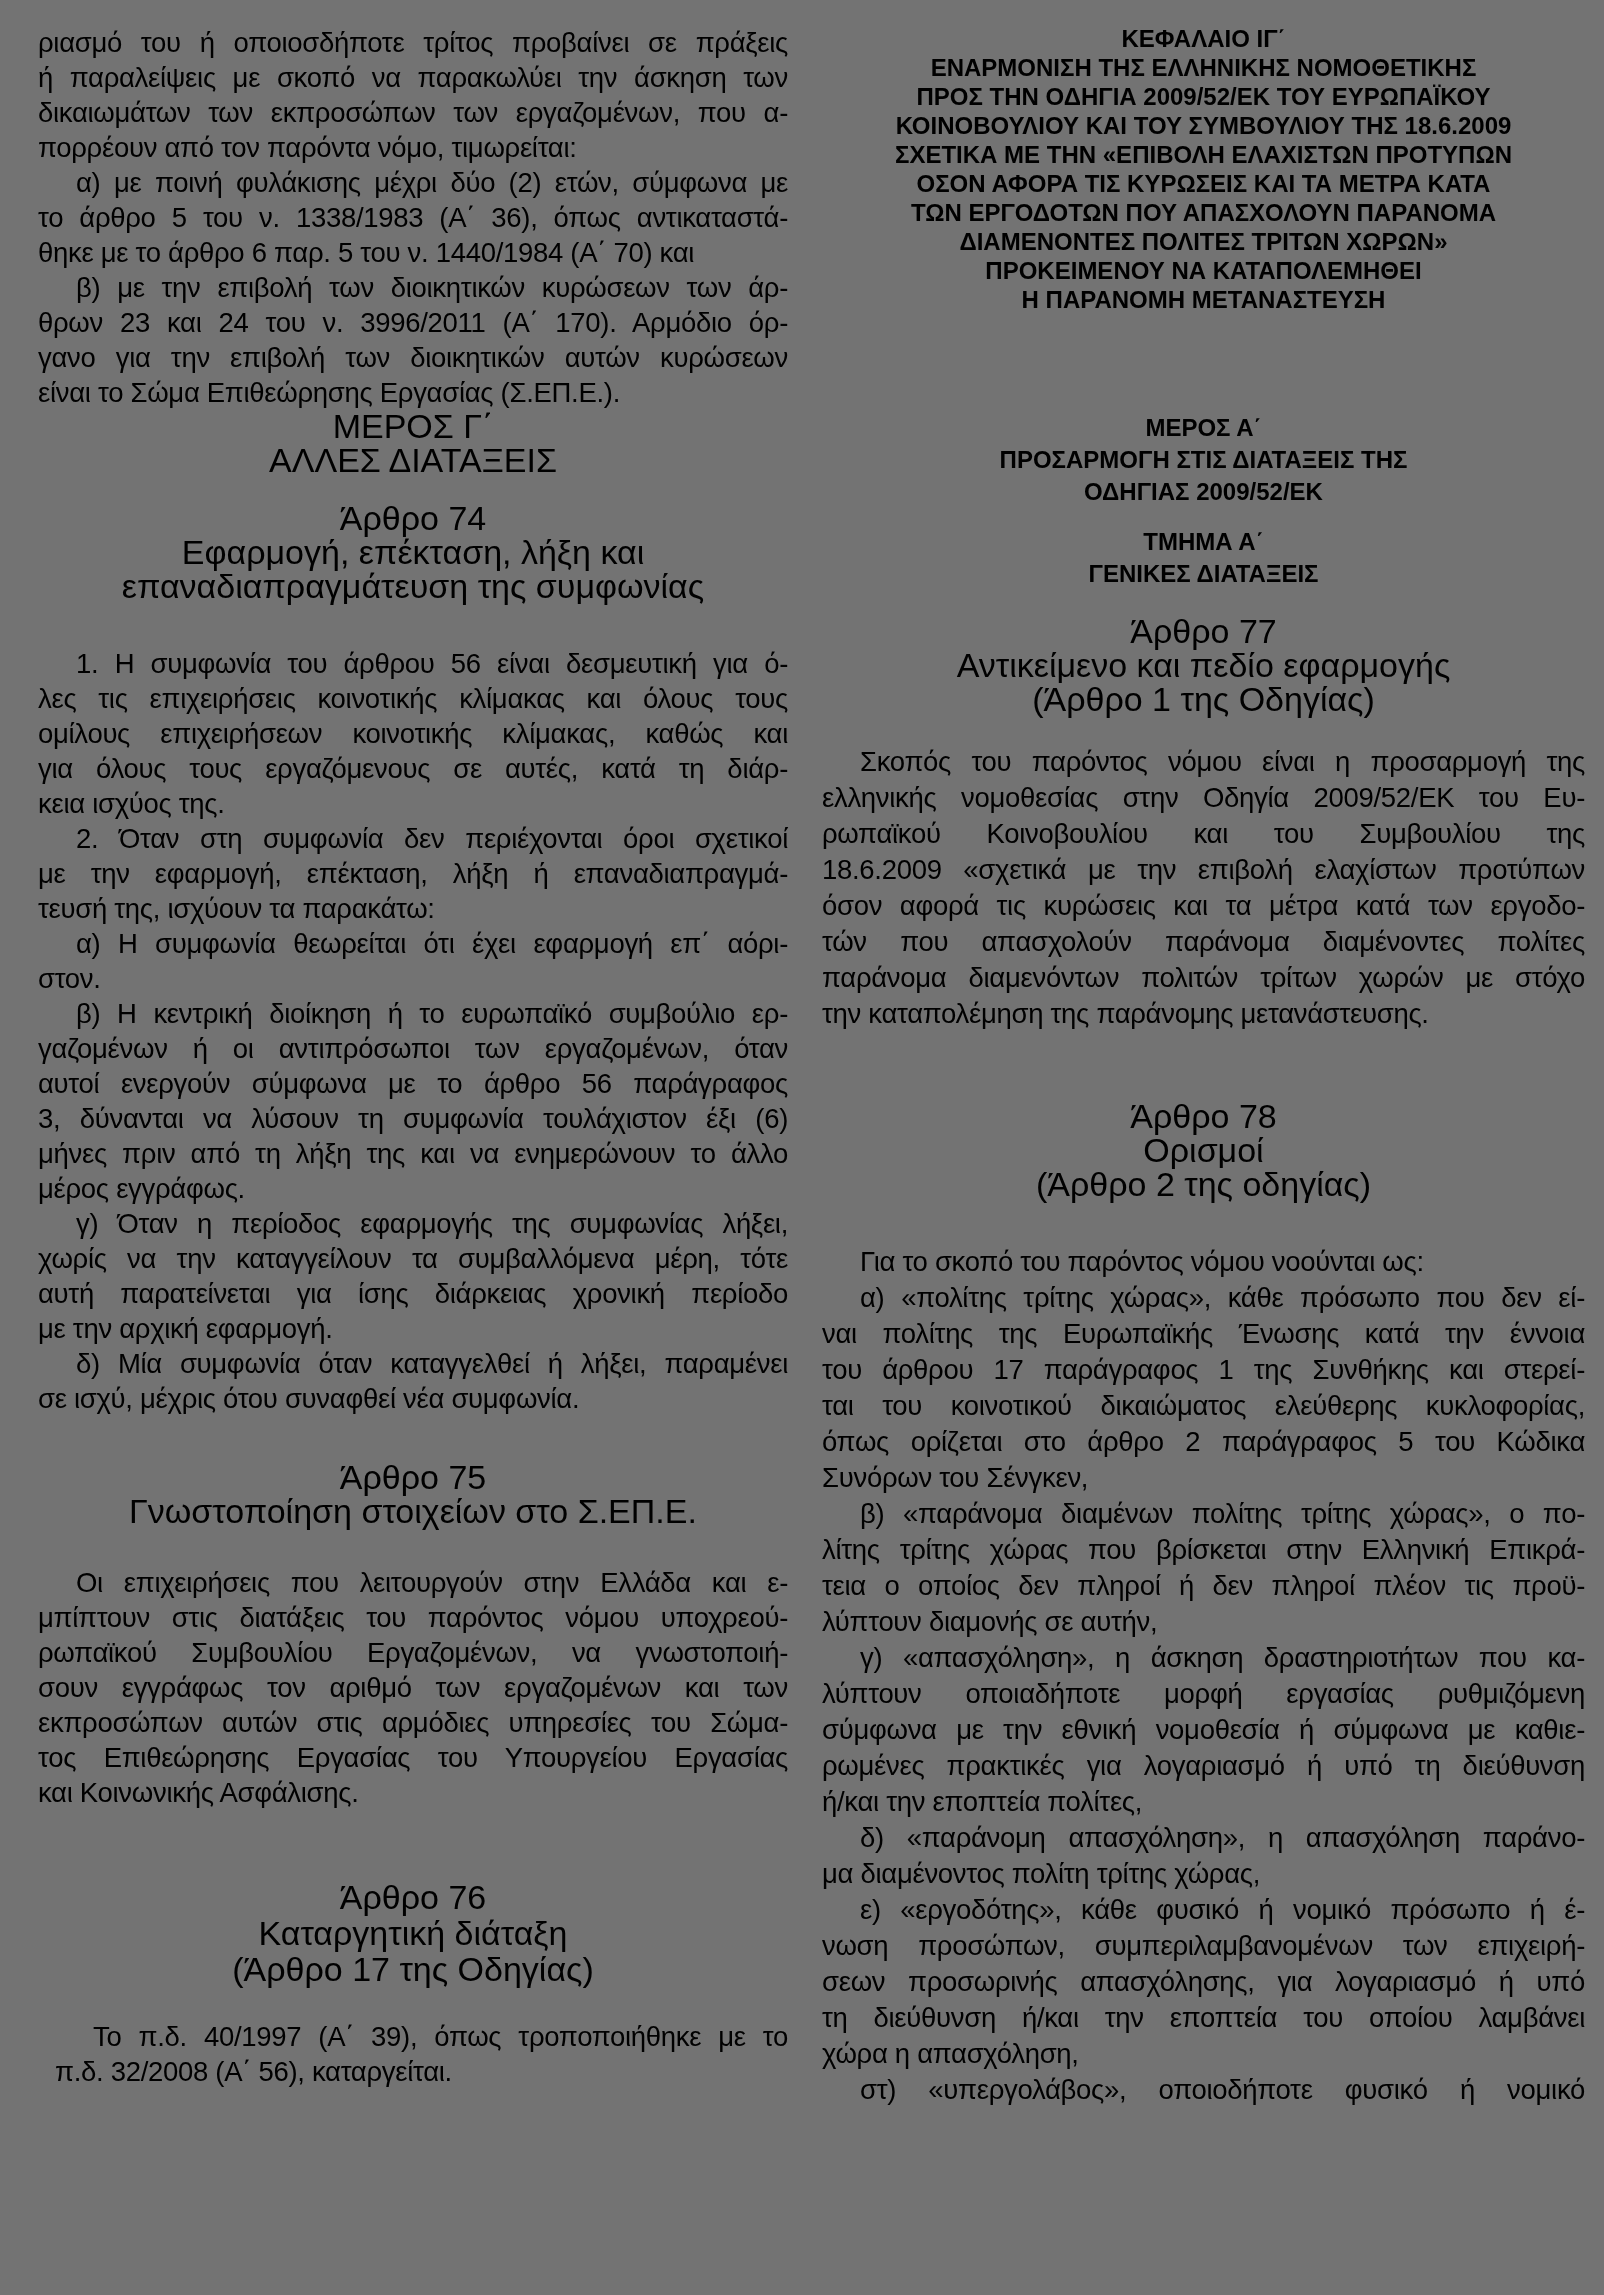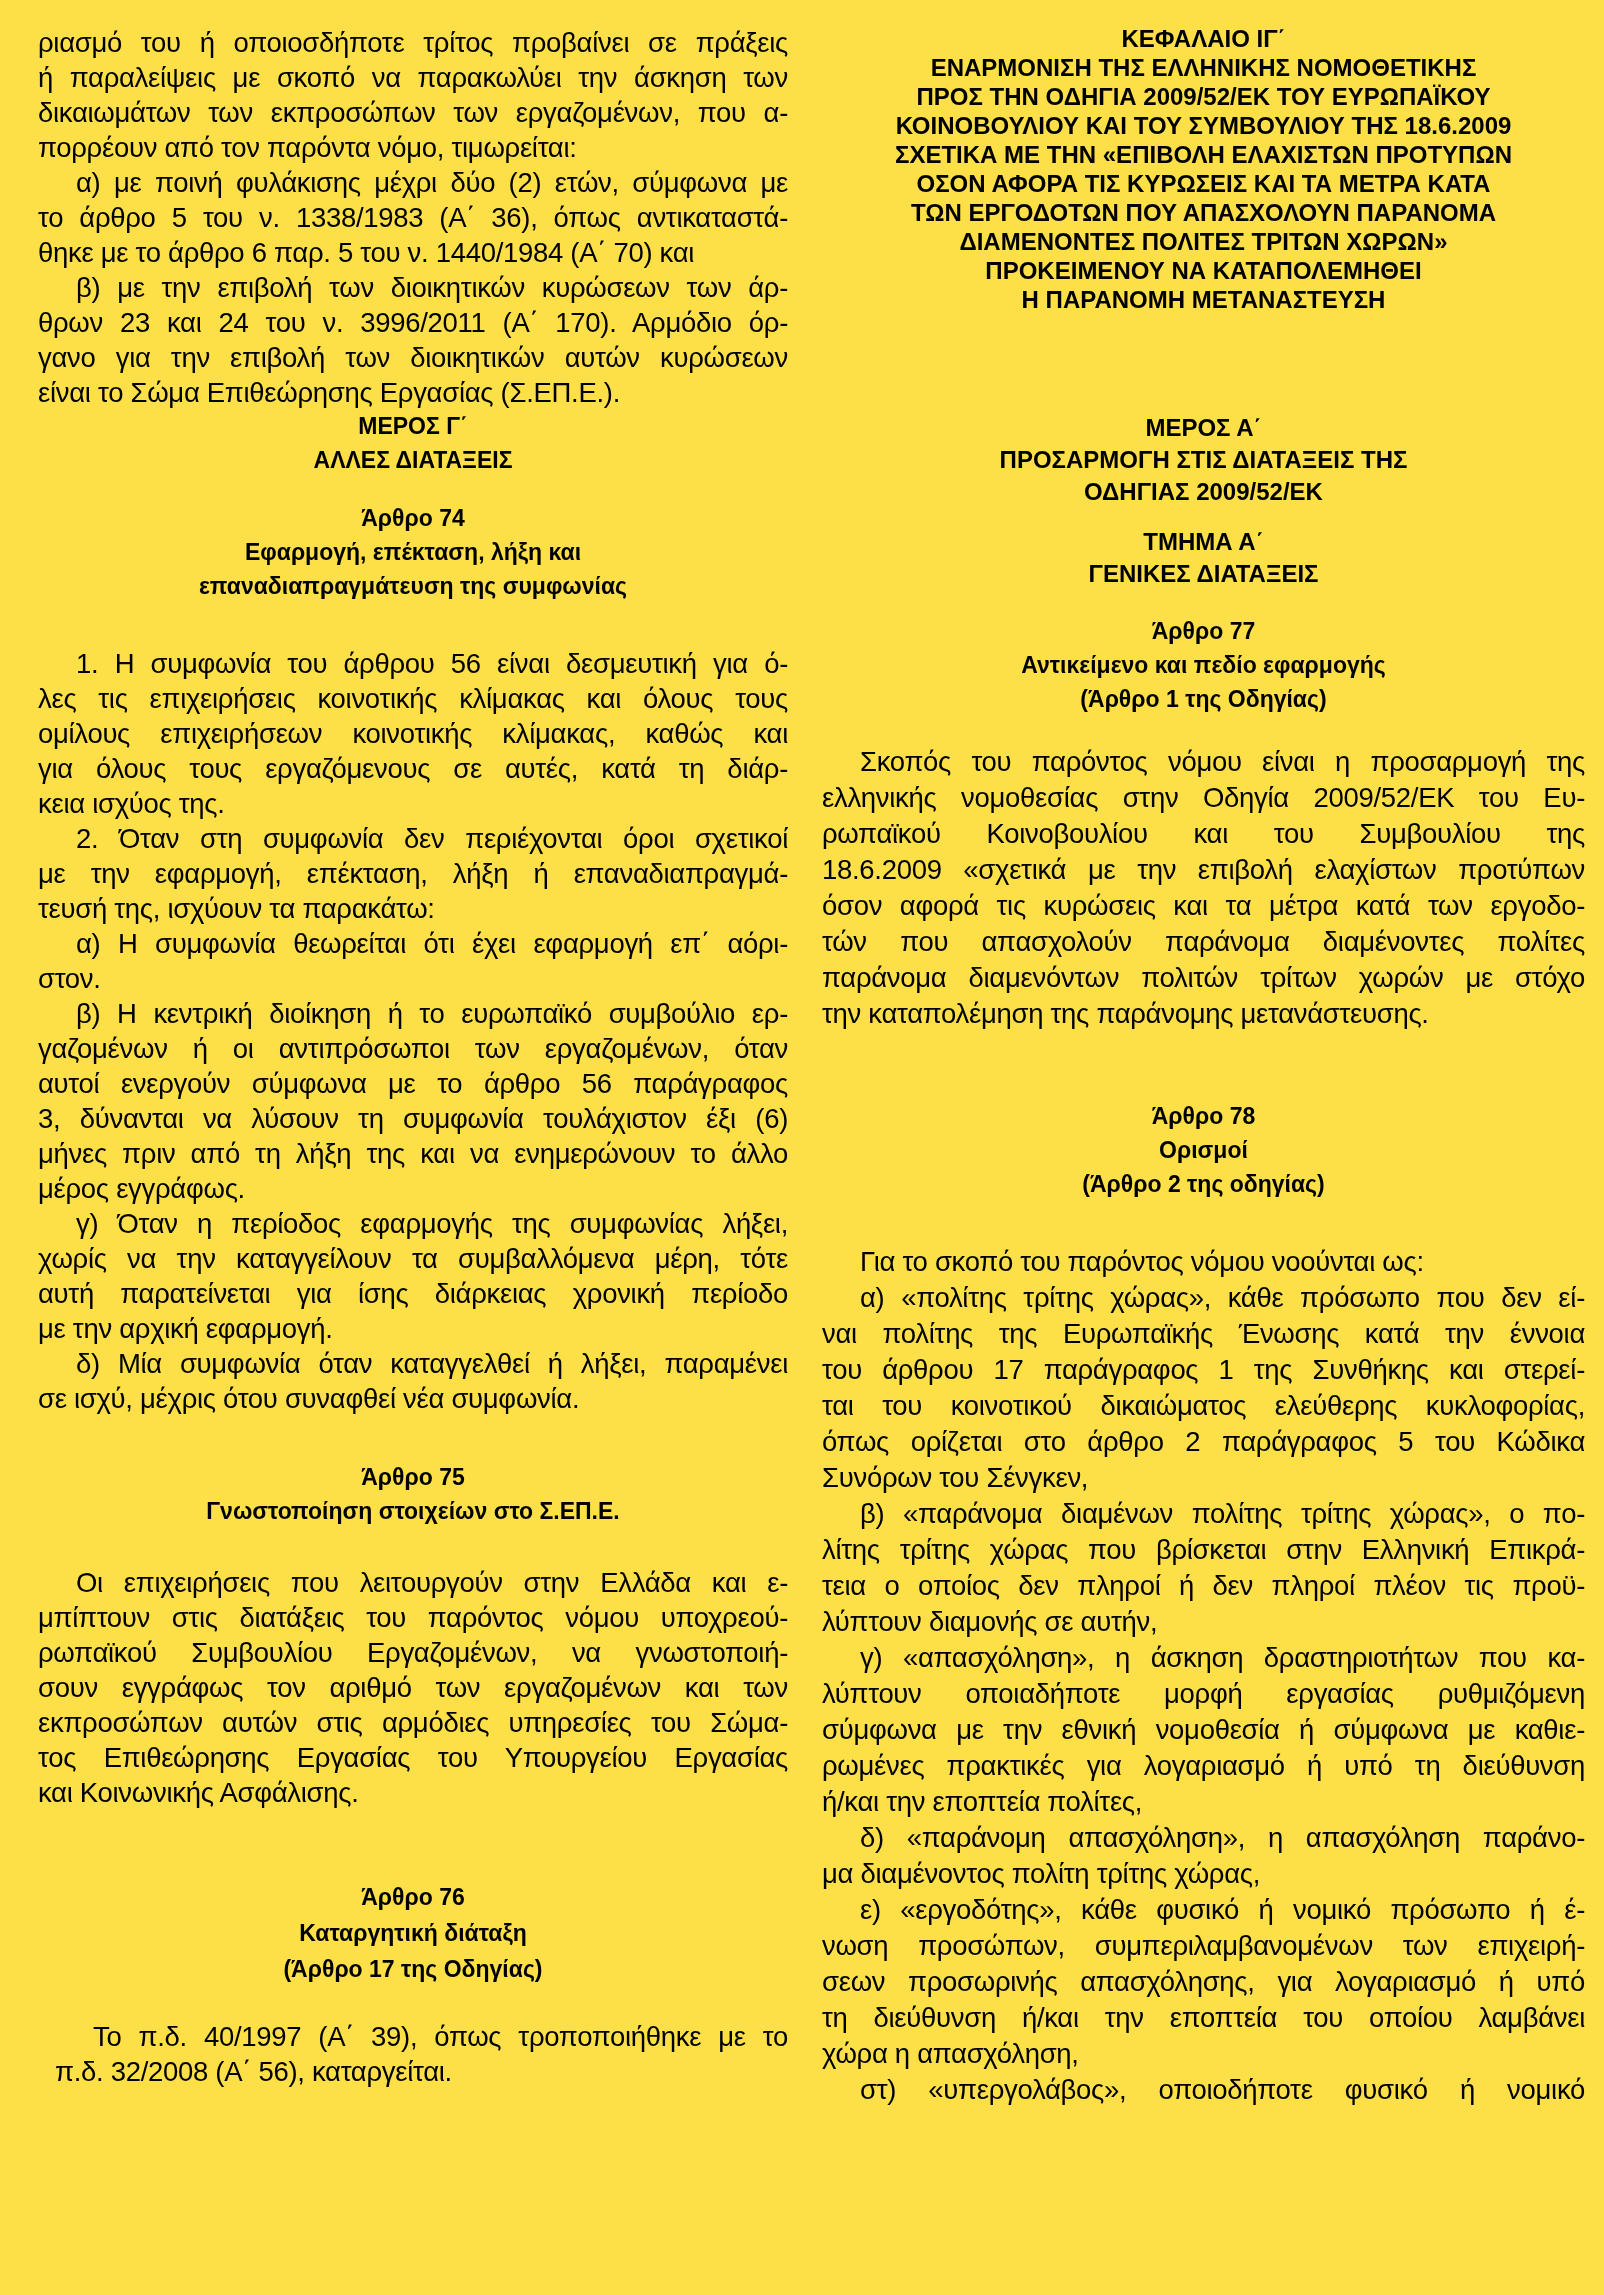--- a/index.html
+++ b/index.html
@@ -13,30 +13,30 @@
   }
   .column{position:absolute;top:0;height:100%;}
   .block{position:absolute;left:0;right:0;}
   .line{white-space:normal;}
   
   .body{font-size:27.5px;letter-spacing:-0.3px;}
   .body .line{text-align:justify;text-align-last:justify;}
   .body .line.last{text-align:justify;text-align-last:left;}
   .line.indent{padding-left:38px;}
   
-  .h1{font-size:23px;font-weight:bold;}
+  .h1{font-size:34px;font-weight:normal;}
   .h1 .line{text-align:center;text-align-last:center;}
   
   .hcaps{font-size:24px;font-weight:bold;}
   .hcaps .line{text-align:center;text-align-last:center;}
 </style>
 </head>
 <body>
 
-<div id="page" style="background: #fde047; color: rgb(0, 0, 0);">
+<div id="page" style="background: #737373; color: rgb(0, 0, 0);">
     <div class="column" style="left: 38px; width: 750px;">
       <div class="block body" style="top: 25px; line-height: 35px;">
         <div class="line">ριασμό του ή οποιοσδήποτε τρίτος προβαίνει σε πράξεις</div>
         <div class="line">ή παραλείψεις με σκοπό να παρακωλύει την άσκηση των</div>
         <div class="line">δικαιωμάτων των εκπροσώπων των εργαζομένων, που α-</div>
         <div class="line last">πορρέουν από τον παρόντα νόμο, τιμωρείται:</div>
         <div class="line indent">α) με ποινή φυλάκισης μέχρι δύο (2) ετών, σύμφωνα με</div>
         <div class="line">το άρθρο 5 του ν. 1338/1983 (Α΄ 36), όπως αντικαταστά-</div>
         <div class="line last">θηκε με το άρθρο 6 παρ. 5 του ν. 1440/1984 (Α΄ 70) και</div>
         <div class="line indent">β) με την επιβολή των διοικητικών κυρώσεων των άρ-</div>

